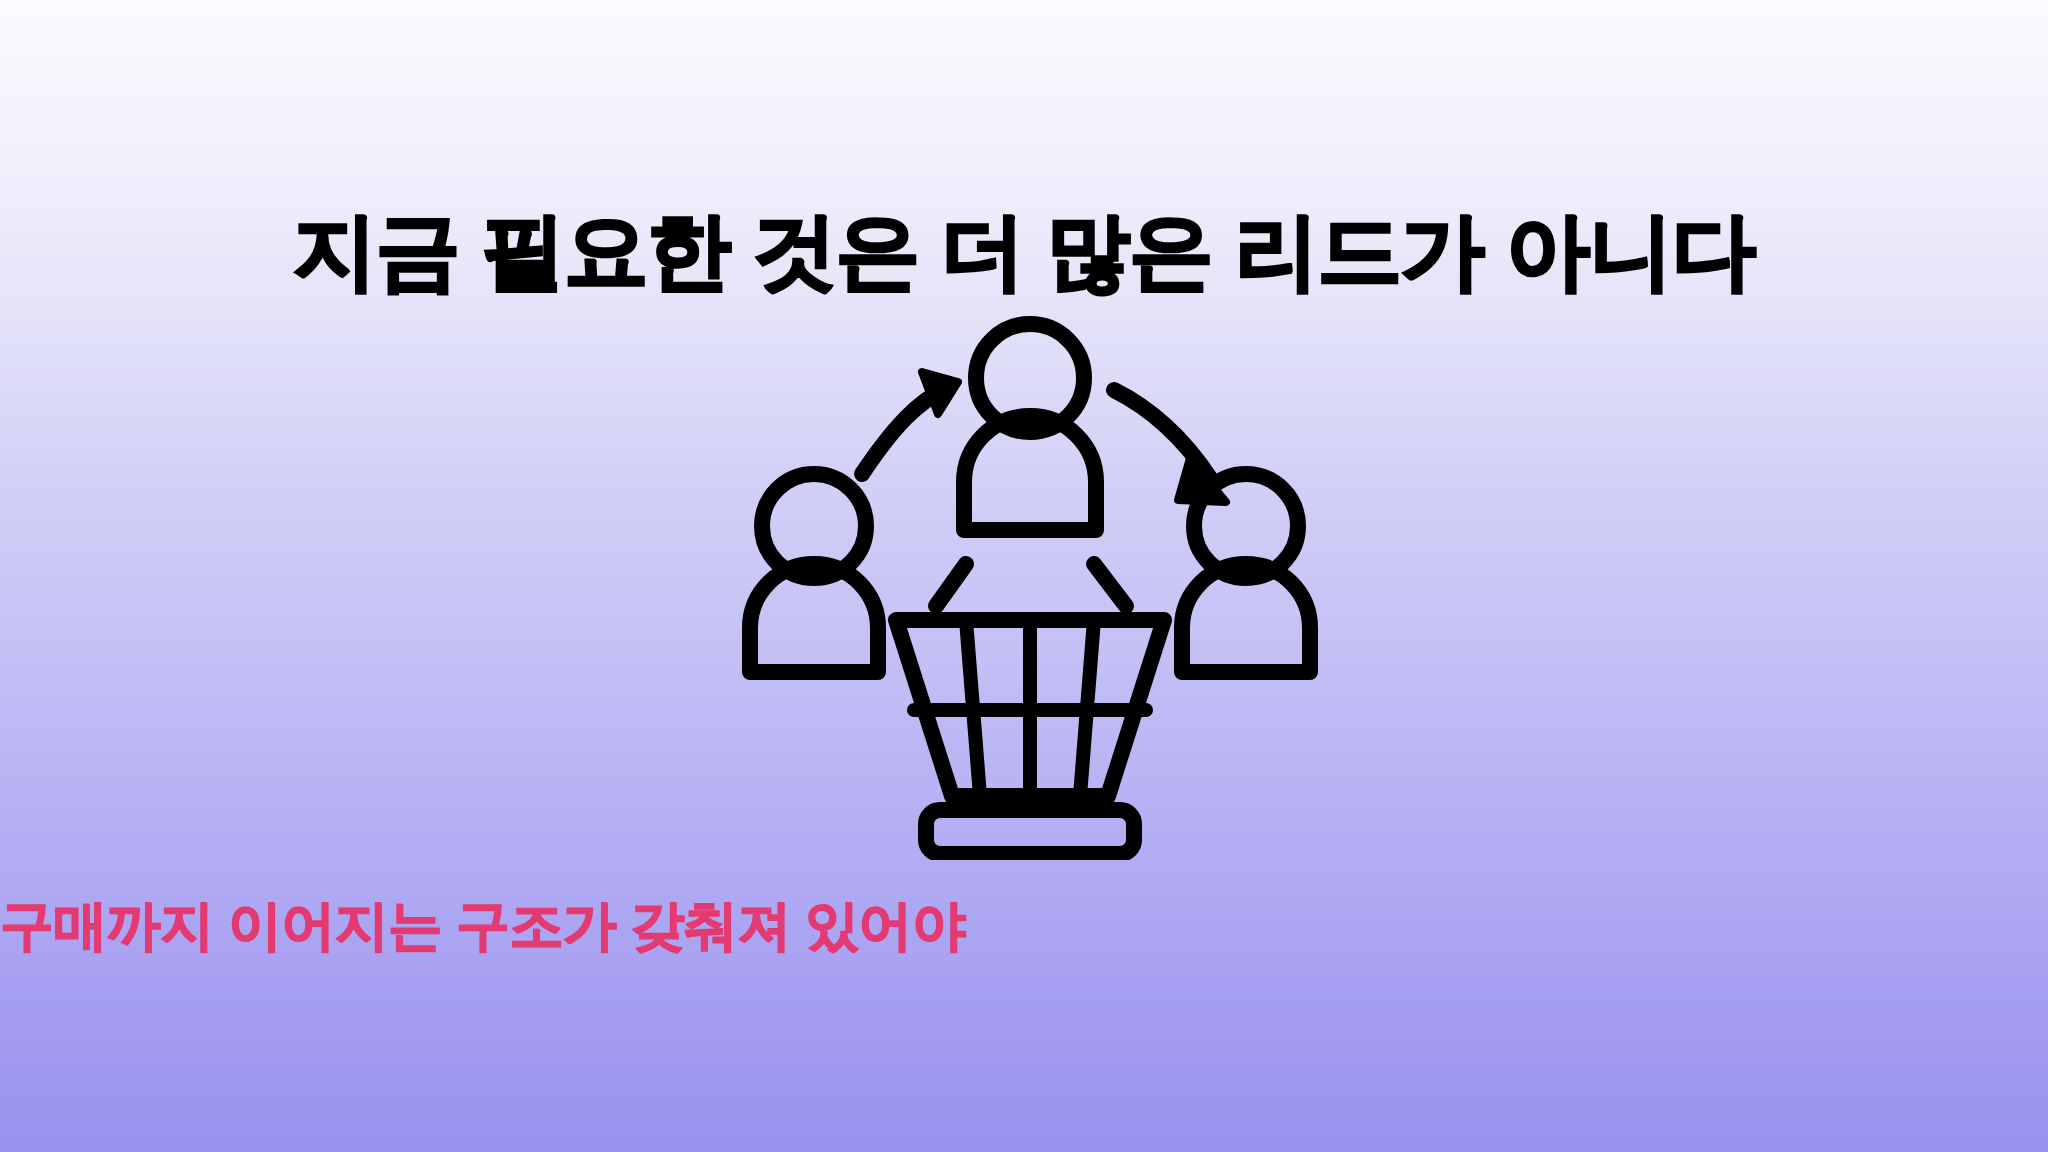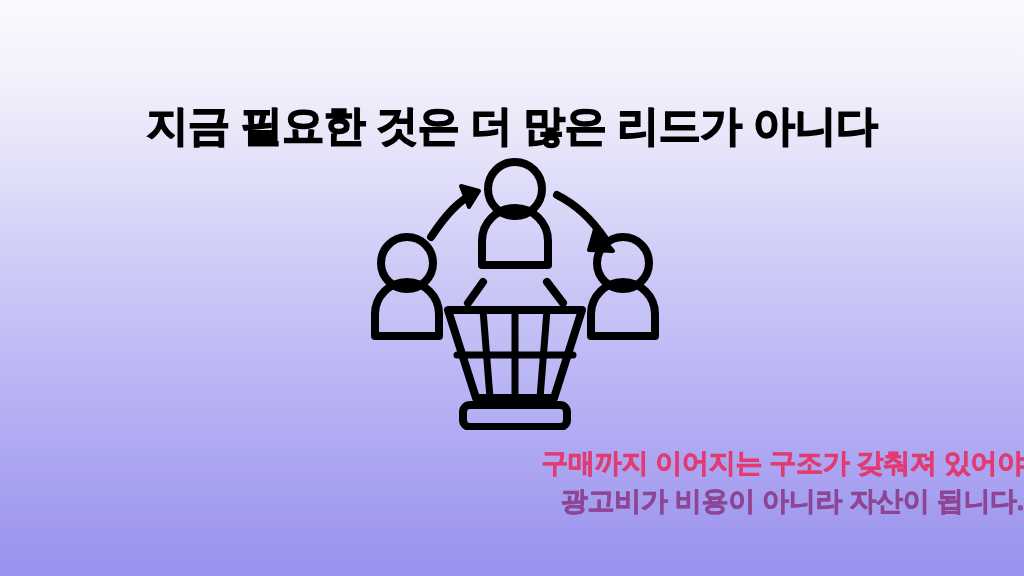--- a/index.html
+++ b/index.html
@@ -67,21 +67,21 @@
     width: 320px;
     height: 275px;
   }
 
   
   #caption {
     position: absolute;
     left: 0;
     top: 444px;
     width: 1024px;
-    text-align: right;
+    text-align: left;
     font-family: "Liberation Sans", "DejaVu Sans", sans-serif;
     font-weight: 700;
     font-size: 27px;
     line-height: 38px;
     letter-spacing: -0.3px;
     white-space: nowrap;
   }
   .caption-line-1 {
     display: block;
     color: #e33a72;
@@ -146,16 +146,15 @@
 
       <g>
         <rect x="108" y="250" width="104" height="22" rx="7" ry="7"></rect>
       </g>
 
     </svg>
   </div>
 
   <div id="caption">
     <span class="caption-line-1">구매까지 이어지는 구조가 갖춰져 있어야</span>
-    <span class="caption-line-2">광고비가 비용이 아니라 자산이 됩니다.</span>
   </div>
 
 </div>
 
 </body></html>

